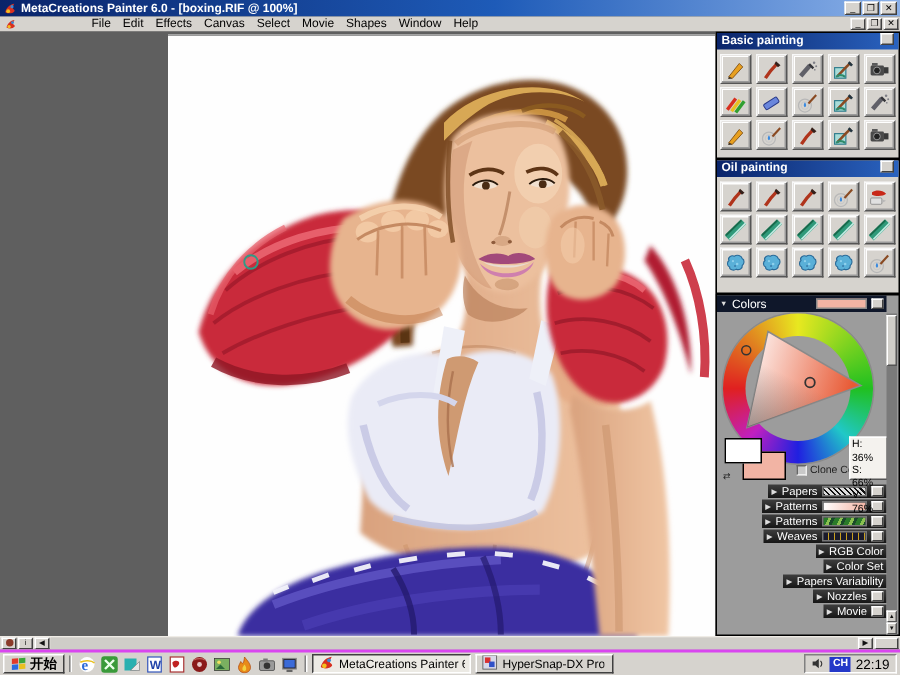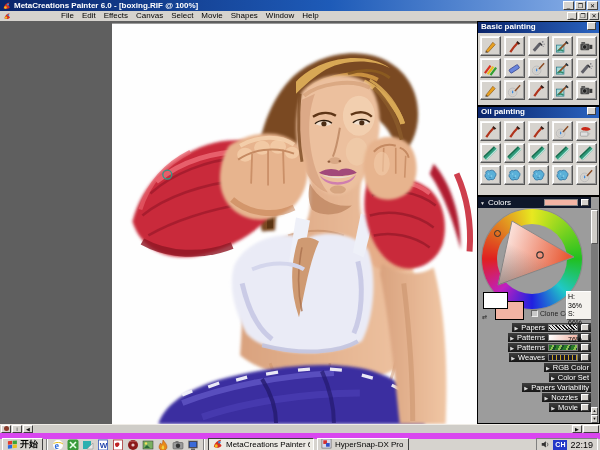--- a/index.html
+++ b/index.html
@@ -81,21 +81,21 @@
   
   .hscroll{position:absolute;left:0;top:424px;width:600px;height:9px;background:#d6d3ce;
     border-top:1px solid #efece6;display:flex;align-items:center;padding:0 1px;gap:1px;}
   .hs-btn{width:10px;height:8px;background:#d6d3ce;border:1px solid;border-color:#fff #404040 #404040 #fff;
     font-size:5px;line-height:6px;text-align:center;padding:0;color:#111;font-family:inherit;}
   .hs-dot{width:5px;height:5px;background:#8a3a2a;border-radius:50%;display:inline-block;}
   .hs-track{flex:1;height:8px;background:#cfcdc8;}
   .hs-grip{width:16px;height:8px;background:#d6d3ce;border:1px solid;border-color:#fff #404040 #404040 #fff;}
   
   .taskbar{position:absolute;left:0;top:433px;width:600px;height:17px;background:#d6d3ce;
-    border-top:6px solid #d946ef;display:flex;align-items:center;padding:0 2px;gap:3px;}
+    border-top:2px solid #d946ef;display:flex;align-items:center;padding:0 2px;gap:3px;}
   .start{height:13px;display:flex;align-items:center;gap:2px;padding:0 4px;font-weight:bold;font-size:9px;
     background:#d6d3ce;border:1px solid;border-color:#fff #404040 #404040 #fff;font-family:inherit;}
   .sep{width:1px;height:11px;border-left:1px solid #808080;border-right:1px solid #fff;}
   .ql{display:flex;gap:1px;align-items:center;}
   .ql-icon{width:14px;height:14px;display:flex;align-items:center;justify-content:center;background:none;border:none;padding:0;}
   .task{width:106px;height:13px;display:flex;align-items:center;gap:3px;padding:0 3px;font-size:8px;
     overflow:hidden;white-space:nowrap;background:#d6d3ce;border:1px solid;border-color:#fff #404040 #404040 #fff;
     font-family:inherit;}
   .task.active{border-color:#404040 #fff #fff #404040;background:#eceae4;}
   .task .tlabel{overflow:hidden;text-overflow:clip;}

